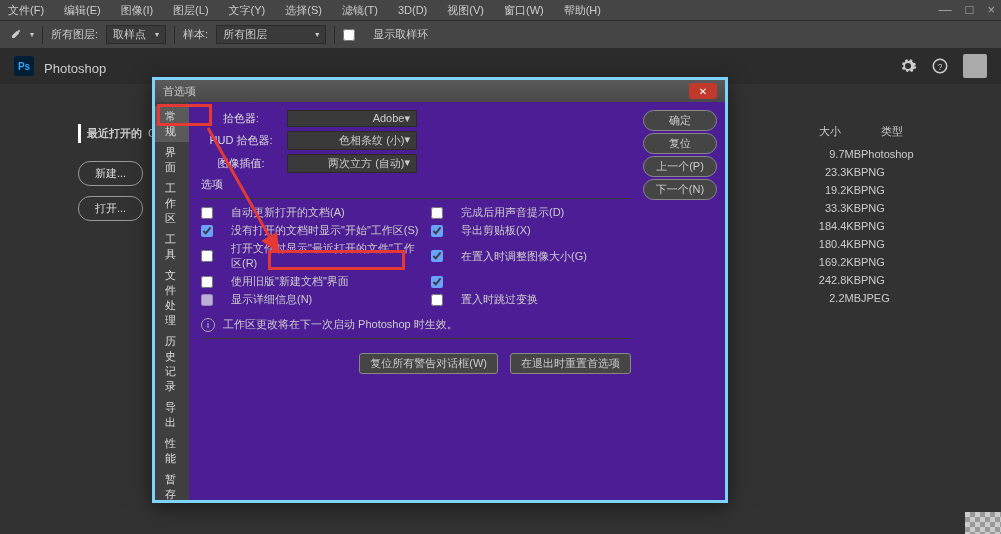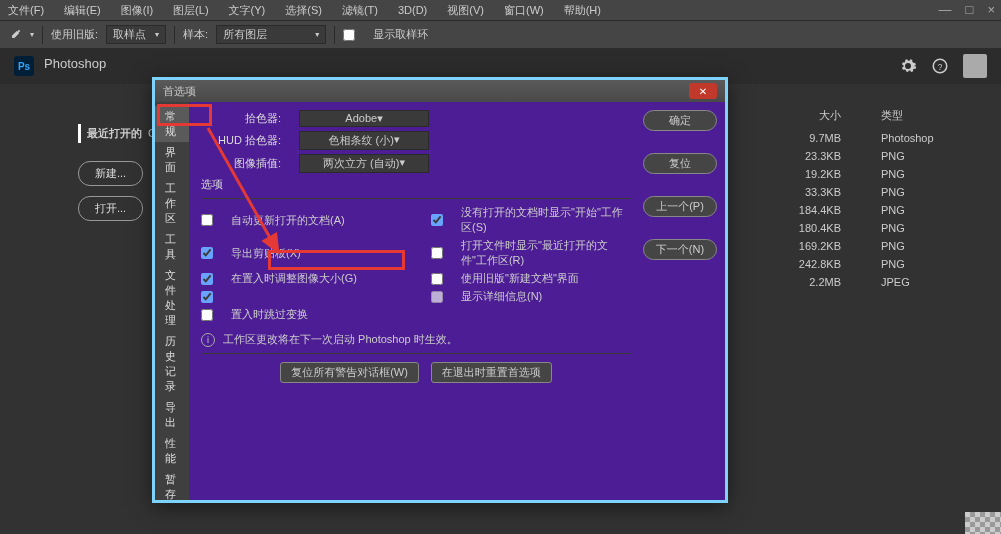--- a/index.html
+++ b/index.html
@@ -7,58 +7,58 @@
 .menubar{height:20px;background:#454545;display:flex;align-items:center;padding:0 8px;gap:20px}
 .menubar span{color:#ccc;cursor:pointer}
 .win-controls{position:absolute;right:6px;top:2px;display:flex;gap:14px}
 .win-controls span{color:#aaa;font-size:13px;cursor:pointer}
 .toolbar{height:28px;background:#454545;border-top:1px solid #2a2a2a;display:flex;align-items:center;padding:0 8px;gap:8px}
 .dropdown{background:#3a3a3a;border:1px solid #2a2a2a;padding:1px 6px;display:flex;align-items:center;gap:4px;min-width:60px;justify-content:space-between}
 .dropdown .arrow{font-size:8px}
 .vsep{width:1px;height:18px;background:#2a2a2a}
 .eye-ico{width:14px;height:14px;display:inline-block}
 .appbar{height:36px;background:#2c2c2c;display:flex;align-items:center;padding:0 14px;justify-content:space-between}
-.appbar-left{display:flex;align-items:flex-start;gap:10px}
+.appbar-left{display:flex;align-items:flex-end;gap:10px}
 .ps-logo{width:20px;height:20px;background:#001e36;color:#31a8ff;display:flex;align-items:center;justify-content:center;font-weight:bold;font-size:10px;border-radius:3px}
 .appbar-right{display:flex;align-items:center;gap:14px}
 .appbar-right .ico{width:18px;height:18px;color:#ccc}
 .avatar{width:24px;height:24px;background:#aaa;border-radius:2px}
 .home{position:absolute;left:78px;top:124px}
 .home-tabs{display:flex;flex-direction:row;gap:6px;margin-bottom:18px}
 .home-tab{color:#ccc;padding:2px 0}
 .home-tab.active{border-left:3px solid #fff;padding-left:6px;font-weight:bold}
 .pill-btn{border:1px solid #999;border-radius:12px;padding:4px 16px;color:#ddd;background:transparent;margin-bottom:10px;display:block;min-width:56px;text-align:center}
-.file-table{position:absolute;right:30px;top:108px;width:200px}
+.file-table{position:absolute;right:30px;top:124px;width:200px}
 .file-head{display:flex;justify-content:space-between;padding-bottom:6px}
-.file-row{display:flex;justify-content:space-between;padding:3px 0}
+.file-row{display:flex;justify-content:center;padding:3px 0}
 .file-row span:first-child{width:70px;text-align:right}
 .file-row span:last-child{width:90px}
 
 .dialog{position:absolute;left:152px;top:77px;width:576px;height:426px;background:#4c1d95;border:3px solid #7dd3fc;box-shadow:0 4px 20px rgba(0,0,0,.5)}
 .dlg-title{height:22px;background:linear-gradient(#5a5a5a,#494949);display:flex;align-items:center;padding:0 8px;justify-content:space-between}
 .dlg-close{width:28px;height:16px;background:#c0392b;border-radius:3px;display:flex;align-items:center;justify-content:center;color:#fff;font-size:10px}
 .dlg-body{display:flex;height:calc(100% - 22px)}
 .dlg-side{width:92px;background:#3f3f3f;padding:4px 0;overflow:hidden}
 .side-item{padding:3px 10px;color:#ddd;cursor:pointer}
 .side-item.sel{background:#5a5a5a}
 .dlg-main{flex:1;padding:8px 12px;position:relative}
 .form-row{display:flex;align-items:center;margin-bottom:4px}
-.form-row label{width:80px;text-align:right;margin-right:18px;color:#ddd}
-.form-row .sel{background:#3a3a3a;border:1px solid #2a2a2a;padding:1px 6px;width:130px;display:flex;justify-content:center}
+.form-row label{width:80px;text-align:center;margin-right:6px;color:#ddd}
+.form-row .sel{background:#3a3a3a;border:1px solid #2a2a2a;padding:1px 6px;width:130px;display:flex;justify-content:flex-end}
 .hr{height:1px;background:#3a3a3a;margin:6px 0}
 .section-label{color:#ddd;margin:4px 0}
 .opts{display:grid;grid-template-columns:220px 200px;gap:3px 10px;margin-top:4px}
 .chk{display:flex;align-items:center;gap:18px}
 .chk input{width:12px;height:12px;accent-color:#6aa3ff}
 .dim{color:#777}
 .info-row{display:flex;align-items:center;gap:8px;margin-top:10px;color:#aaa}
 .info-ico{width:14px;height:14px;border:1px solid #aaa;border-radius:50%;display:flex;align-items:center;justify-content:center;font-size:9px}
-.btn-row{display:flex;gap:12px;justify-content:center;margin-top:8px}
+.btn-row{display:flex;gap:12px;justify-content:flex-end;margin-top:14px}
 .dbtn{border:1px solid #888;background:#454545;padding:2px 10px;border-radius:3px}
-.dlg-right{width:86px;padding:8px 8px 0 0;display:flex;flex-direction:column;gap:22px;align-items:center}
+.dlg-right{width:86px;padding:8px 8px 0 0;display:flex;flex-direction:column;gap:2px;align-items:center}
 .rbtn{border:1px solid #888;border-radius:11px;padding:2px 0;width:74px;text-align:center;background:#454545}
 
 .hl{position:absolute;border:3px solid #e53935;pointer-events:none}
 .hl1{left:157px;top:104px;width:55px;height:22px}
 .hl2{left:268px;top:250px;width:137px;height:20px}
 .arrow-svg{position:absolute;left:200px;top:122px;pointer-events:none}
 .pixelated{position:absolute;right:0;bottom:0;width:36px;height:22px;background:repeating-conic-gradient(#999 0 25%,#ccc 0 50%);background-size:10px 10px}
 </style>
 </head>
 <body>
@@ -81,21 +81,21 @@
     <span>×</span>
   </div>
 </div>
 
 <div class="toolbar">
   <svg class="eye-ico" viewBox="0 0 24 24">
       <path fill="#ccc" d="M19 3l2 2-3 3 1 1-8 8H7v-4l8-8 1 1 3-3z"></path>
     </svg>
   <span style="font-size:8px">▾</span>
   <div class="vsep"></div>
-  <span>使用旧版:</span>
+  <span>所有图层:</span>
   <div class="dropdown">
       <span>取样点</span>
       <span class="arrow">▾</span>
     </div>
   <div class="vsep"></div>
   <span>样本:</span>
   <div class="dropdown" style="min-width:110px">
       <span>所有图层</span>
       <span class="arrow">▾</span>
     </div>
@@ -217,20 +217,24 @@
           </div>
         </div>
       <div class="section-label">选项</div>
       <div class="hr"></div>
       <div class="opts">
         <label class="chk">
             <input type="checkbox" style="">
             <span>自动更新打开的文档(A)</span>
           </label>
         <label class="chk">
+            <input type="checkbox" style="">
+            <span>完成后用声音提示(D)</span>
+          </label>
+        <label class="chk">
             <input type="checkbox" checked="" style="">
             <span>没有打开的文档时显示"开始"工作区(S)</span>
           </label>
         <label class="chk">
             <input type="checkbox" checked="" style="">
             <span>导出剪贴板(X)</span>
           </label>
         <label class="chk">
             <input type="checkbox" style="">
             <span>打开文件时显示"最近打开的文件"工作区(R)</span>

